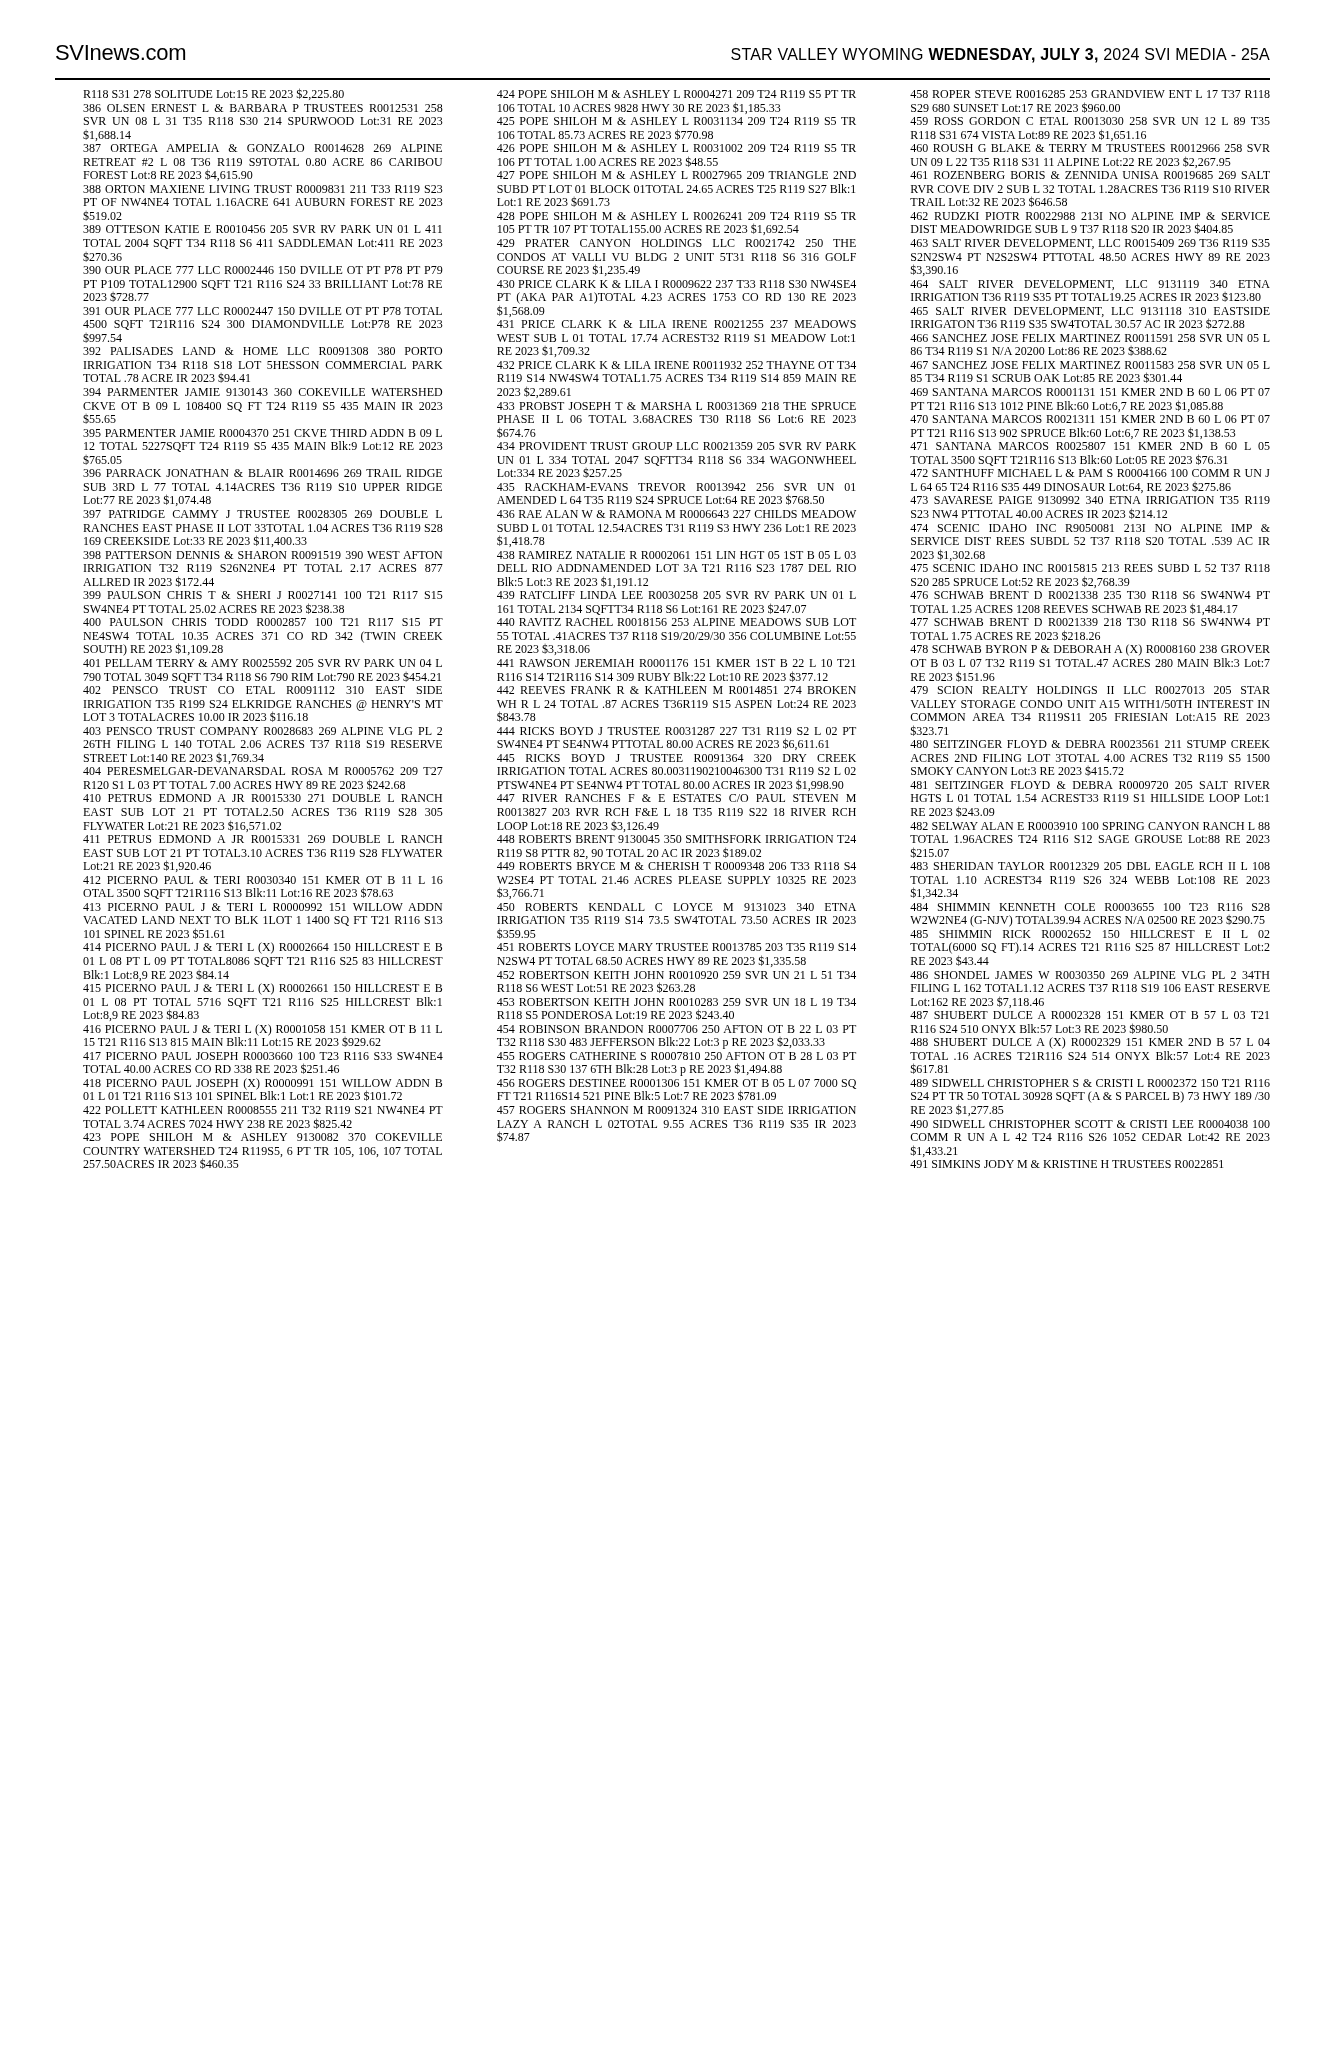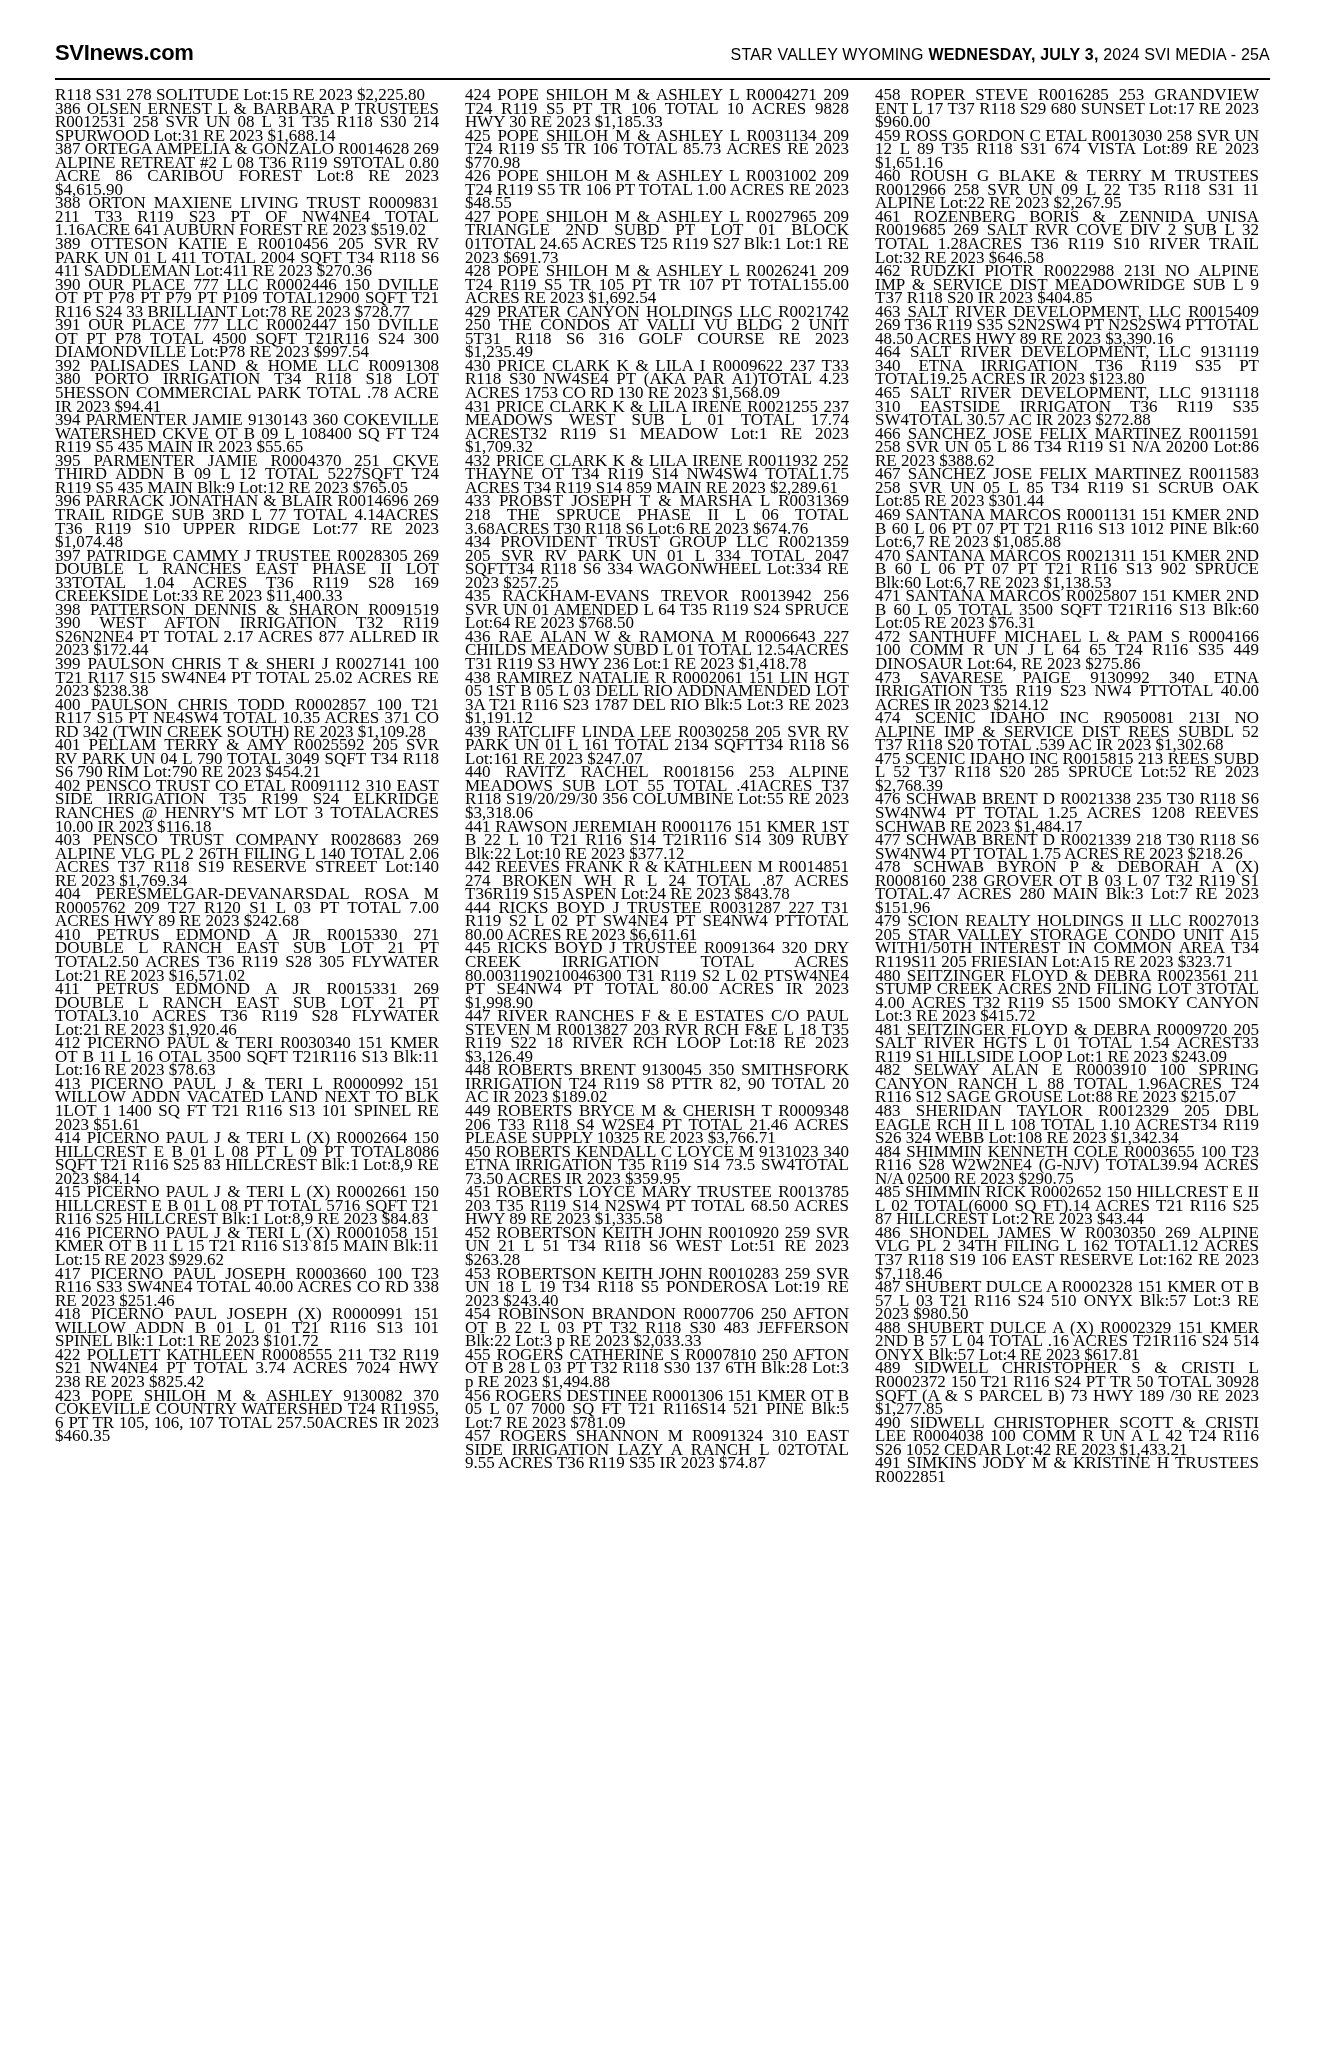--- a/index.html
+++ b/index.html
@@ -28,21 +28,21 @@
     top: 40px;
     left: 55px;
     right: 55px;
     height: 34px;
     display: flex;
     align-items: baseline;
     justify-content: space-between;
   }
   .masthead-left {
     font-family: "Liberation Sans", sans-serif;
-    font-weight: bold;
+    font-weight: normal;
     font-size: 22px;
     letter-spacing: -0.3px;
     text-align: center;
   }
   .masthead-right {
     font-family: "Liberation Sans", sans-serif;
     font-size: 16px;
     letter-spacing: 0.2px;
     white-space: nowrap;
   }
@@ -62,25 +62,26 @@
     position: absolute;
     top: 88px;
     left: 55px;
     right: 55px;
     bottom: 30px;
     display: flex;
     gap: 26px;
   }
   .col {
     width: 384px;
-    font-size: 17px;
+    font-size: 12px;
     line-height: 13.55px;
     text-align: justify;
     text-justify: inter-word;
     hyphens: none;
+    margin-left: 28px;
   }
   .col p {
     margin: 0;
     padding: 0;
     text-indent: 0;
   }
   
   .col p:last-child {
     text-align: justify;
   }

